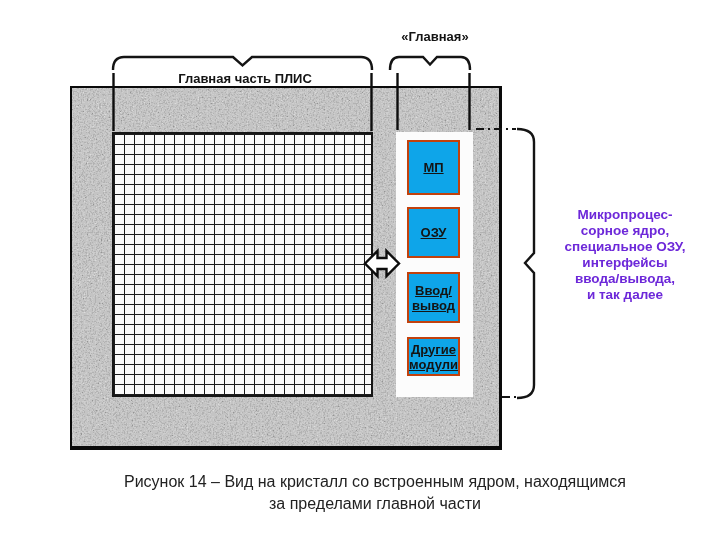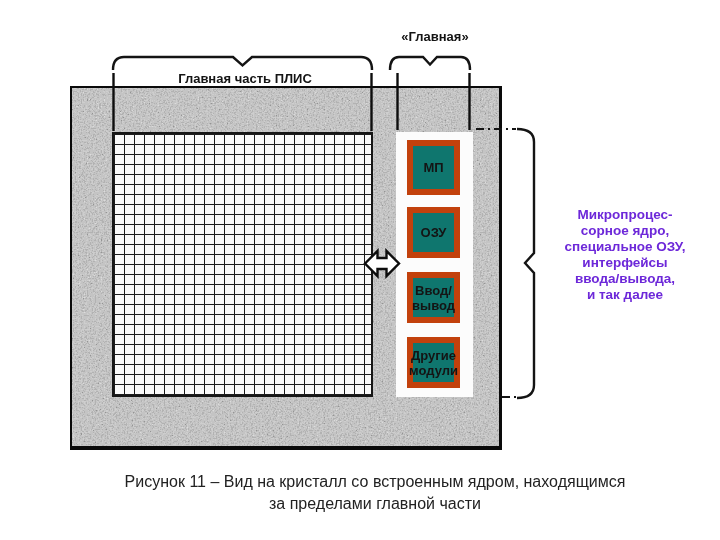--- a/index.html
+++ b/index.html
@@ -28,29 +28,29 @@
       repeating-linear-gradient(to right,#1c1c1c 0 1px,transparent 1px 10px),
       repeating-linear-gradient(to bottom,#1c1c1c 0 1px,transparent 1px 10px);
   }
 
   .core-strip{
     position:absolute;left:396px;top:132px;width:77px;height:265px;
     background:#fcfcfc;
   }
   .module{
     position:absolute;left:11px;width:53px;box-sizing:border-box;
-    border:6px solid #c2410c;background:#0f766e;
+    border:2px solid #c2410c;background:#0ea5e9;
     display:flex;align-items:center;justify-content:center;
     font-weight:bold;font-size:13px;line-height:15px;text-align:center;
-    white-space:pre-line;color:#141414;
+    white-space:pre-line;color:#141414;text-decoration:underline;
   }
   .m0{top:8px;height:55px;}
   .m1{top:75px;height:51px;}
   .m2{top:140px;height:51px;}
-  .m3{top:205px;height:51px;}
+  .m3{top:205px;height:39px;}
 
   .overlay{position:absolute;left:0;top:0;width:720px;height:540px;pointer-events:none;}
   .arrow-svg{position:absolute;left:363px;top:247px;width:38px;height:33px;}
 
   .side-note{
     position:absolute;left:545px;top:207px;width:160px;
     font-weight:bold;font-size:13.5px;line-height:16px;text-align:center;
     white-space:pre-line;color:#6d28d9;
   }
   .caption{
@@ -115,16 +115,16 @@
   </svg>
 
   <div class="label main-label">Главная часть ПЛИС</div>
   <div class="label strip-label">«Главная»</div>
   <div class="side-note">Микропроцес-
 сорное ядро,
 специальное ОЗУ,
 интерфейсы
 ввода/вывода,
 и так далее</div>
-  <div class="caption">Рисунок 11 – Вид на кристалл со встроенным ядром, находящимся
+  <div class="caption">Рисунок 14 – Вид на кристалл со встроенным ядром, находящимся
 за пределами главной части</div>
 
 </div>
 
 </body></html>

